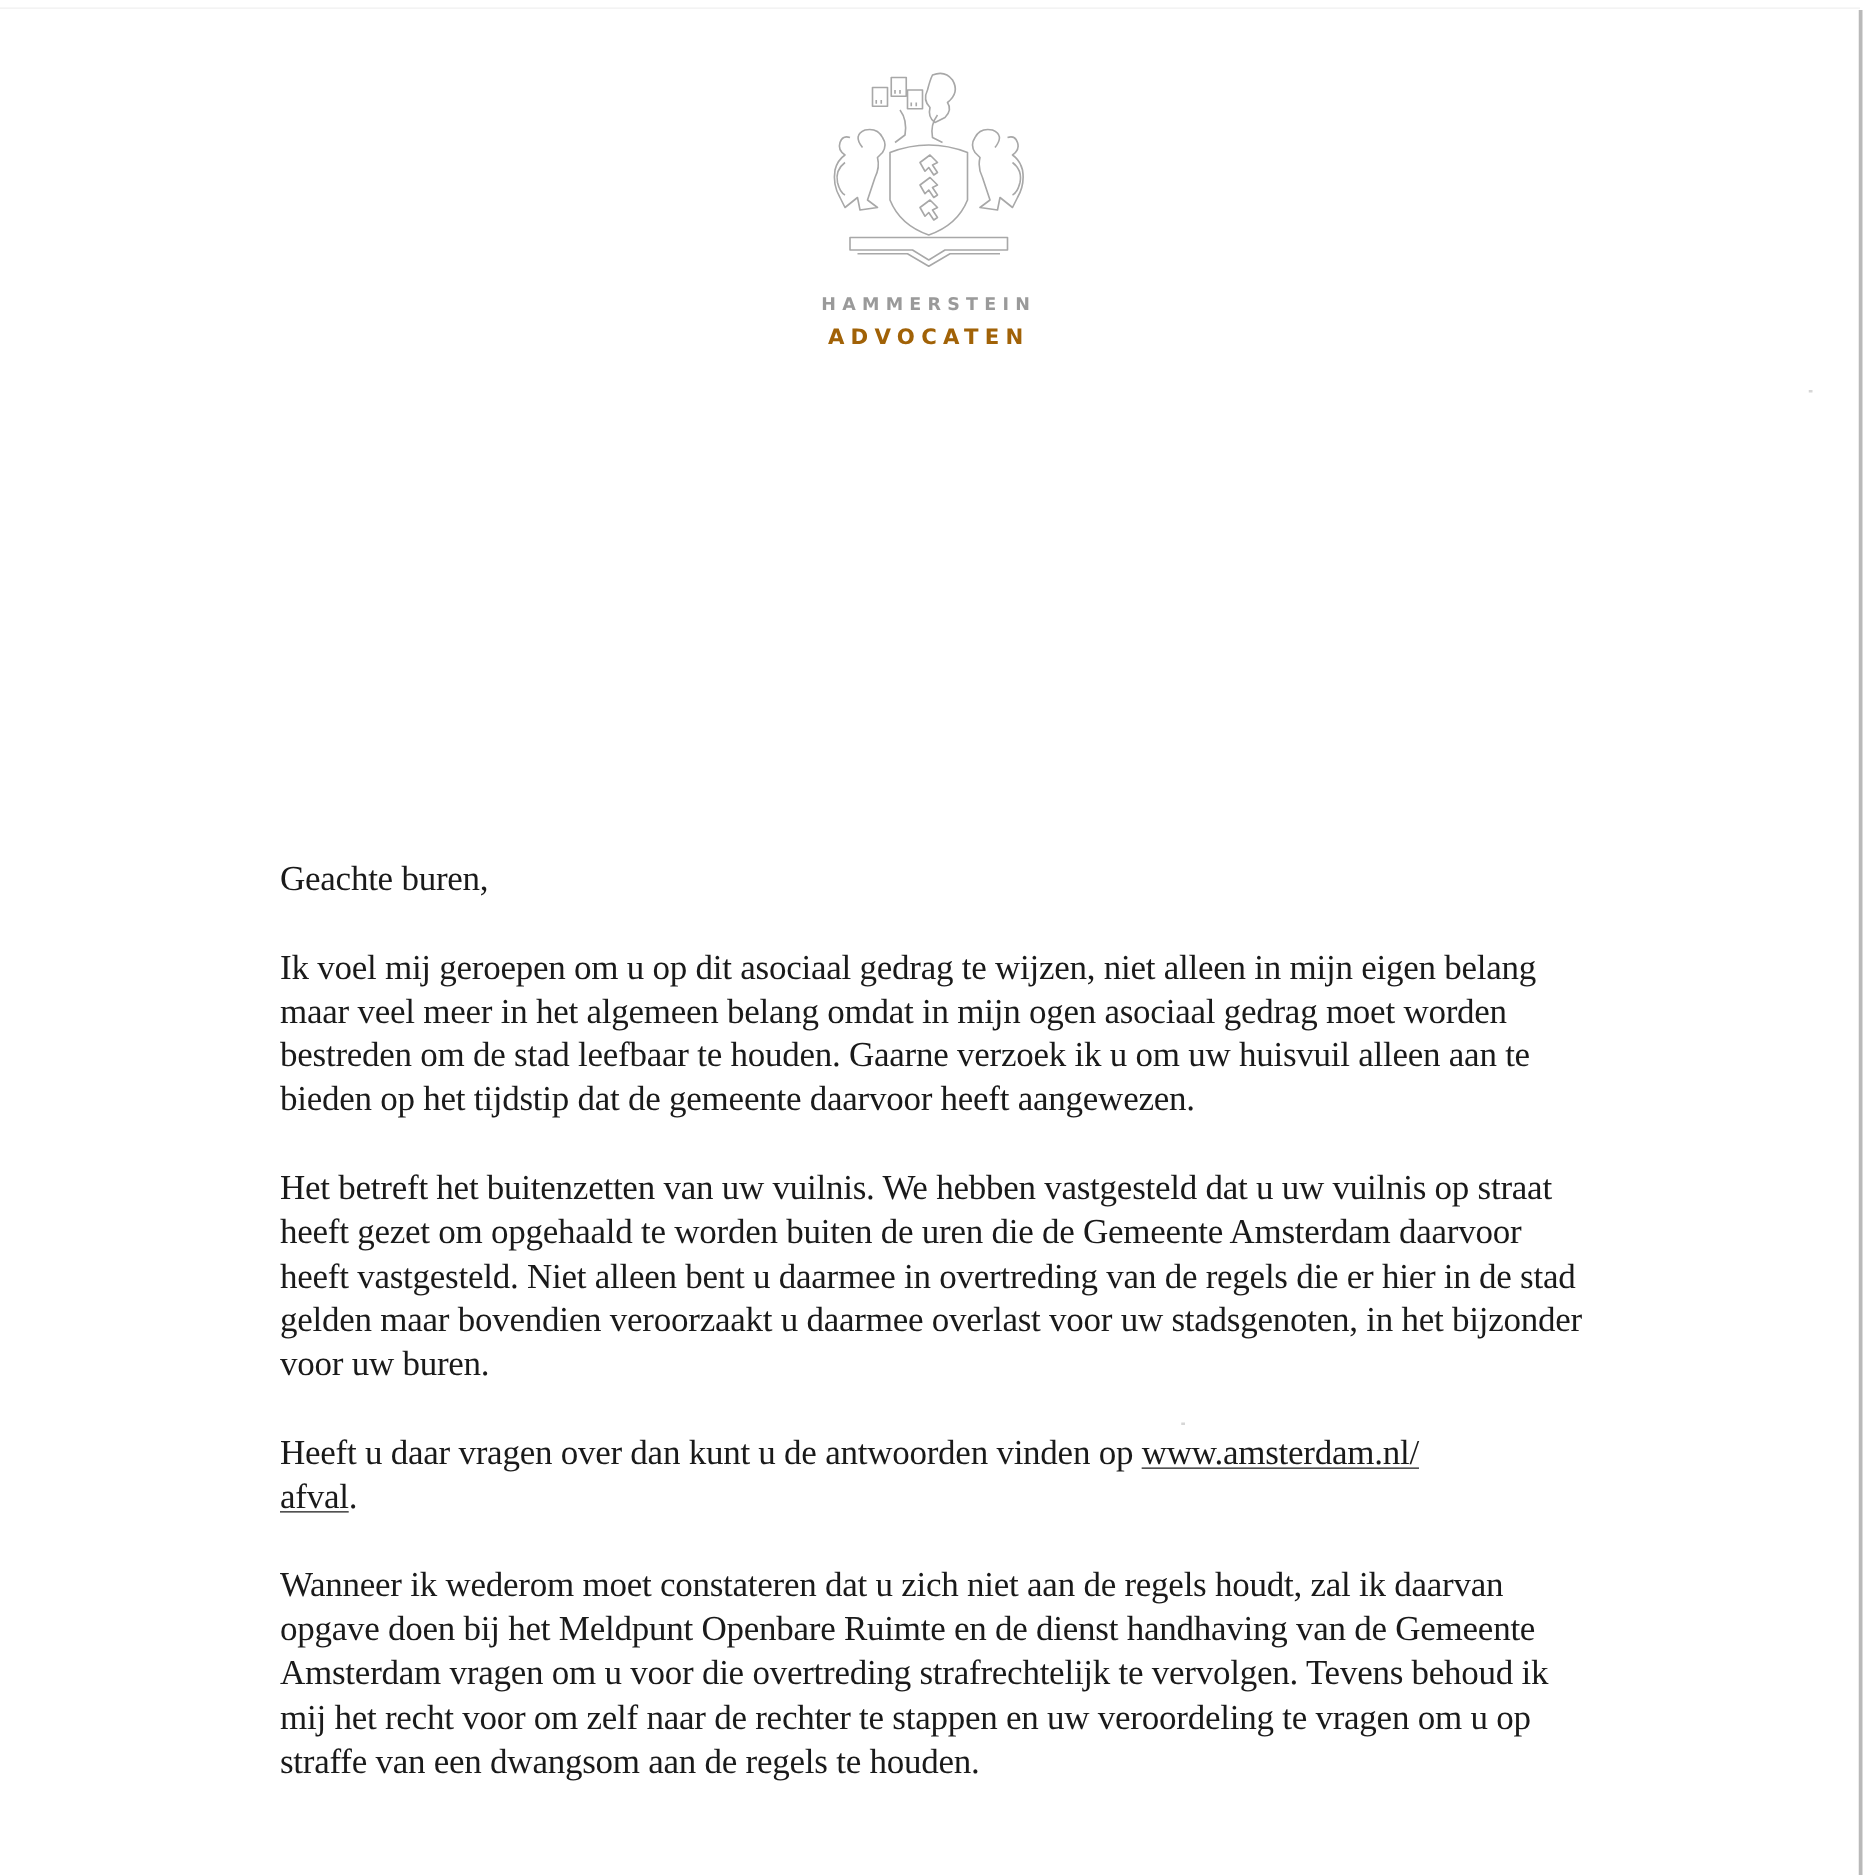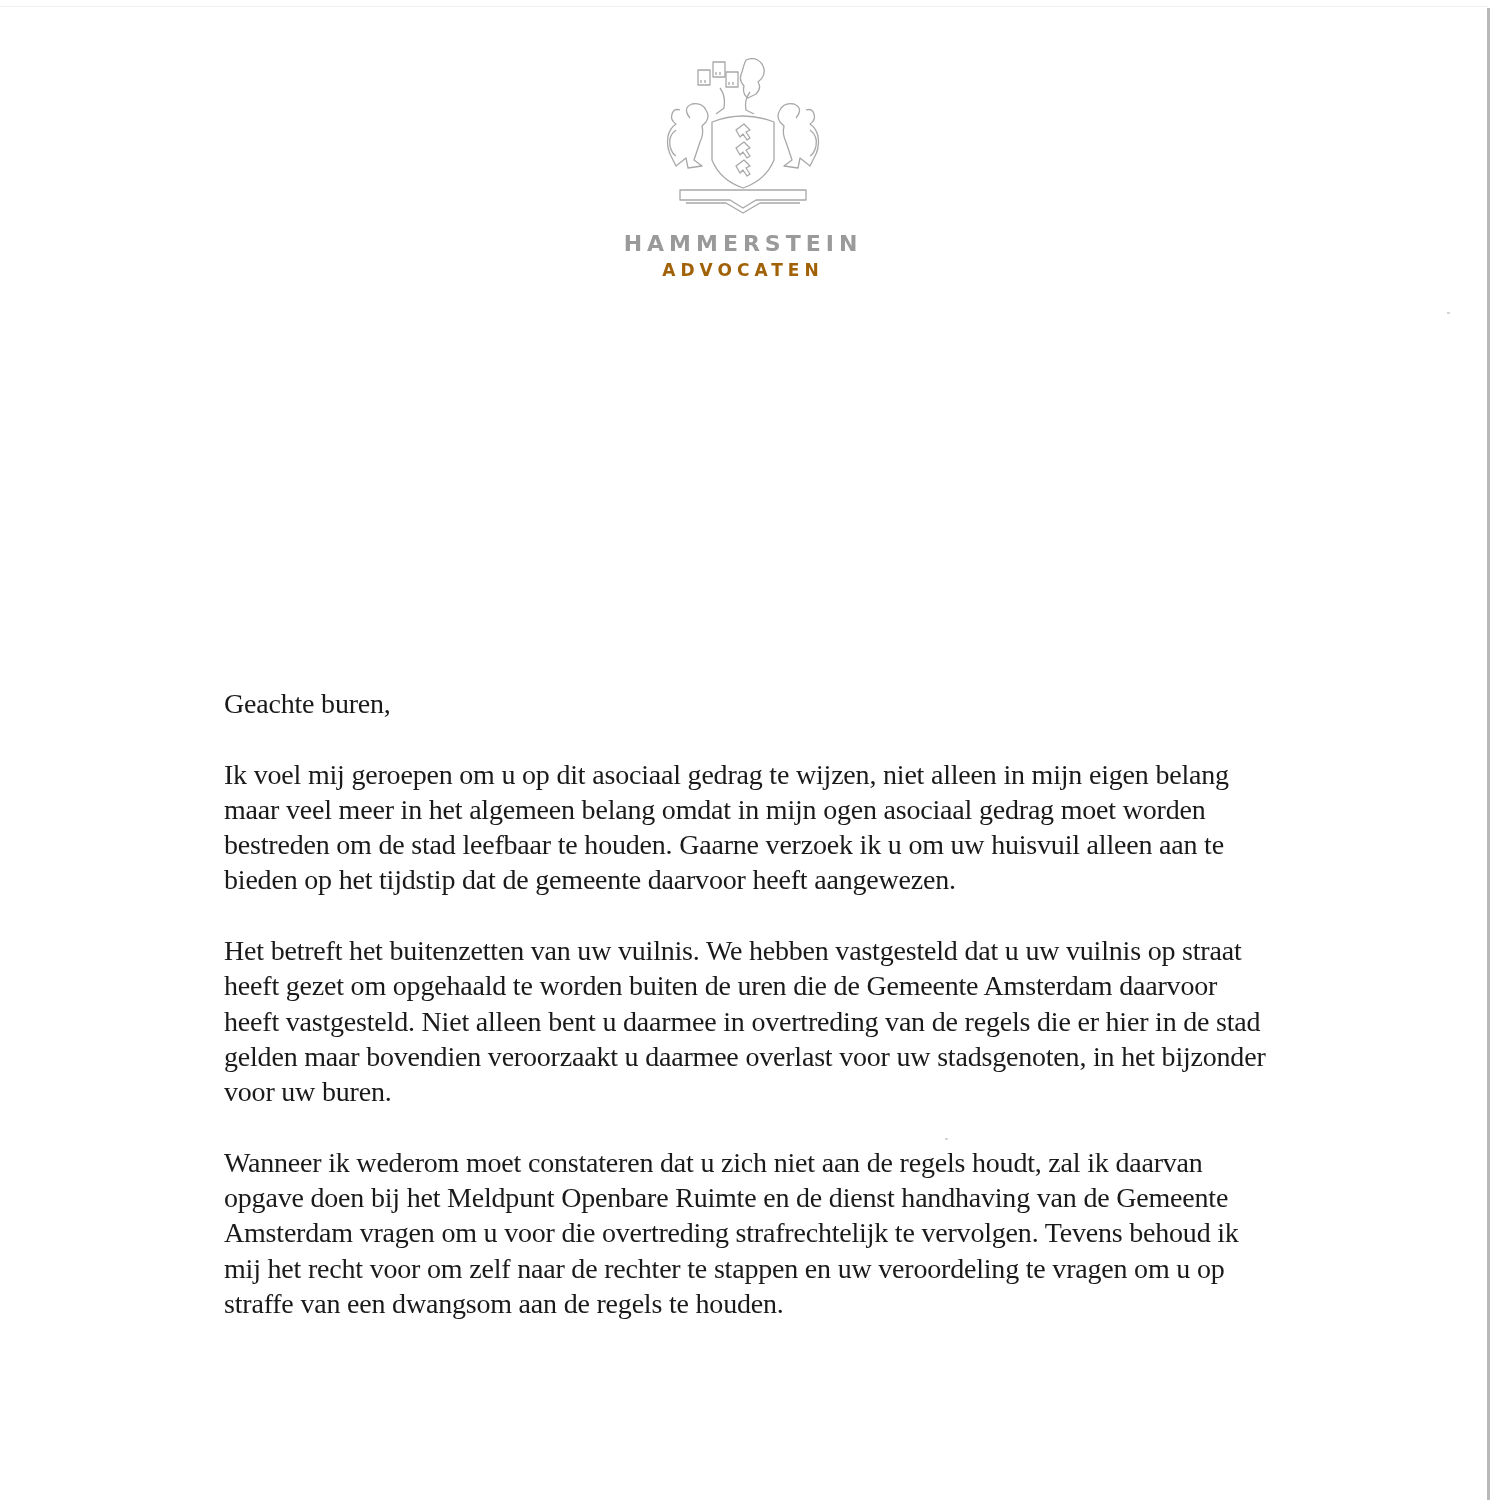--- a/index.html
+++ b/index.html
@@ -41,21 +41,21 @@
     .crest {
       display: block;
       margin: 0 auto;
       width: 170px;
       height: 170px;
     }
     .firm-name {
       margin-top: 10px;
       font-family: "DejaVu Sans", "Liberation Sans", sans-serif;
       font-weight: bold;
-      font-size: 22px;
+      font-size: 14px;
       letter-spacing: 5px;
       color: #9a9a9a;
       line-height: 28px;
     }
     .firm-sub {
       font-family: "DejaVu Sans", "Liberation Sans", sans-serif;
       font-weight: bold;
       font-size: 17px;
       letter-spacing: 5px;
       color: #a16207;
@@ -128,15 +128,16 @@
   <div class="firm-sub">ADVOCATEN</div>
 </header>
 
 <main class="letter-body">
   <p class="salutation">Geachte buren,</p>
 
   <p>Ik voel mij geroepen om u op dit asociaal gedrag te wijzen, niet alleen in mijn eigen belang maar veel meer in het algemeen belang omdat in mijn ogen asociaal gedrag moet worden bestreden om de stad leefbaar te houden. Gaarne verzoek ik u om uw huisvuil alleen aan te bieden op het tijdstip dat de gemeente daarvoor heeft aangewezen.</p>
 
   <p>Het betreft het buitenzetten van uw vuilnis. We hebben vastgesteld dat u uw vuilnis op straat heeft gezet om opgehaald te worden buiten de uren die de Gemeente Amsterdam daarvoor heeft vastgesteld. Niet alleen bent u daarmee in overtreding van de regels die er hier in de stad gelden maar bovendien veroorzaakt u daarmee overlast voor uw stadsgenoten, in het bijzonder voor uw buren.</p>
 
+  <p><span>Heeft u daar vragen over dan kunt u de antwoorden vinden op </span><span class="link">www.amsterdam.nl/<br>afval</span><span>.</span></p>
 
   <p>Wanneer ik wederom moet constateren dat u zich niet aan de regels houdt, zal ik daarvan opgave doen bij het Meldpunt Openbare Ruimte en de dienst handhaving van de Gemeente Amsterdam vragen om u voor die overtreding strafrechtelijk te vervolgen. Tevens behoud ik mij het recht voor om zelf naar de rechter te stappen en uw veroordeling te vragen om u op straffe van een dwangsom aan de regels te houden.</p>
 </main>
 
 </body></html>

